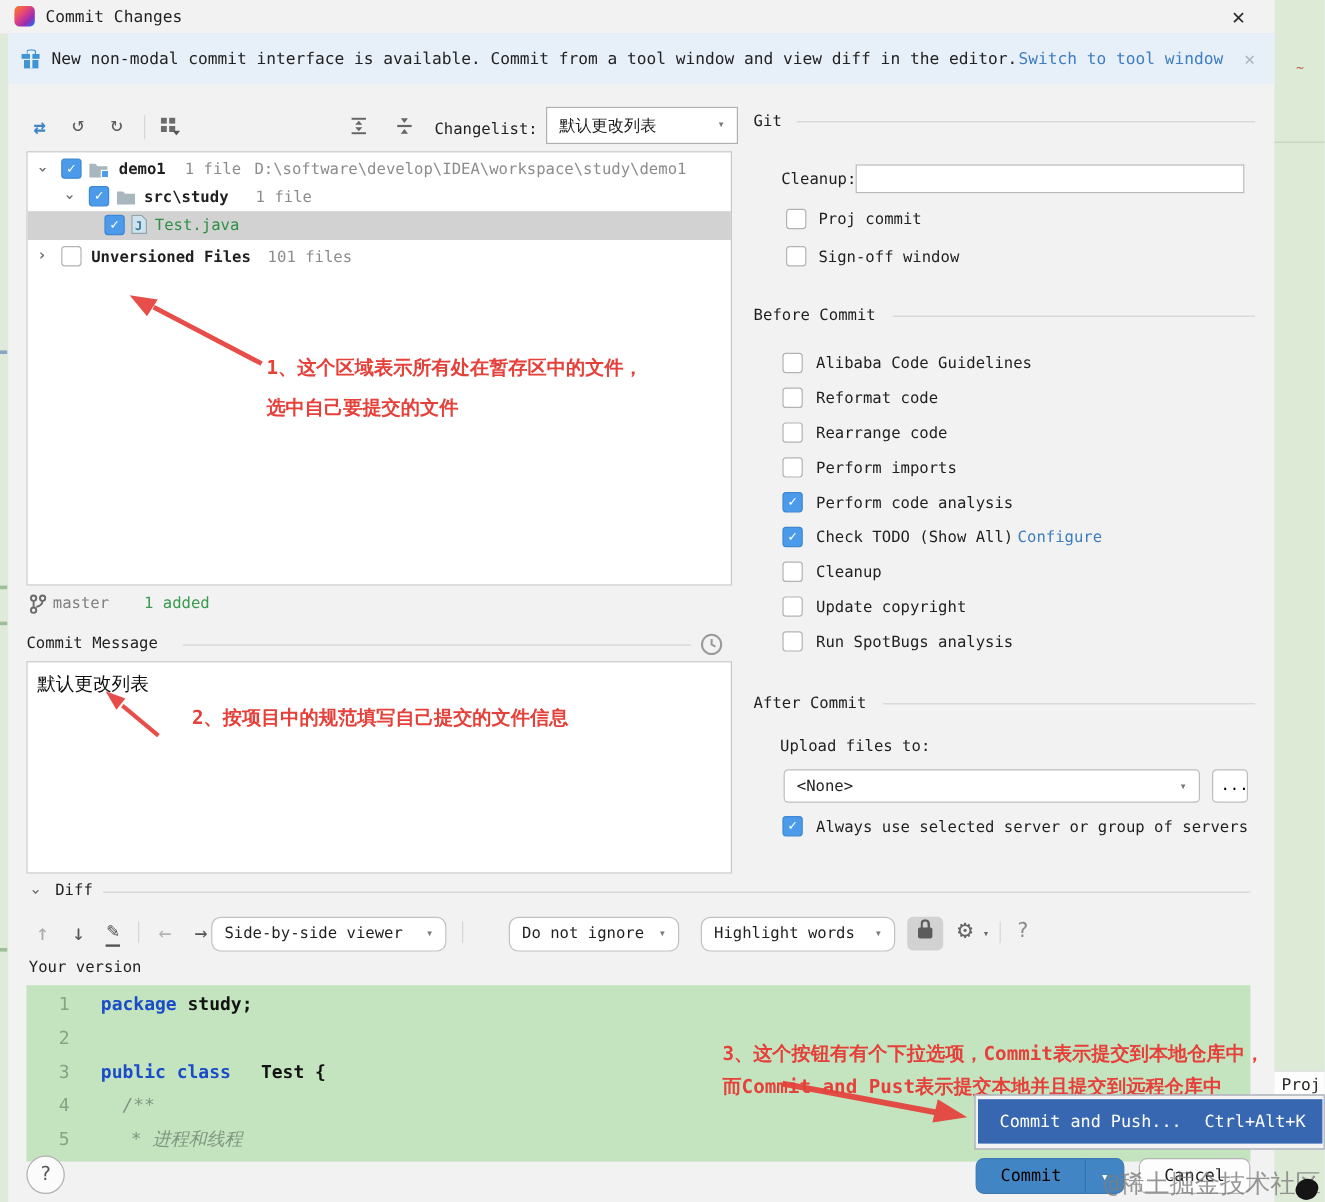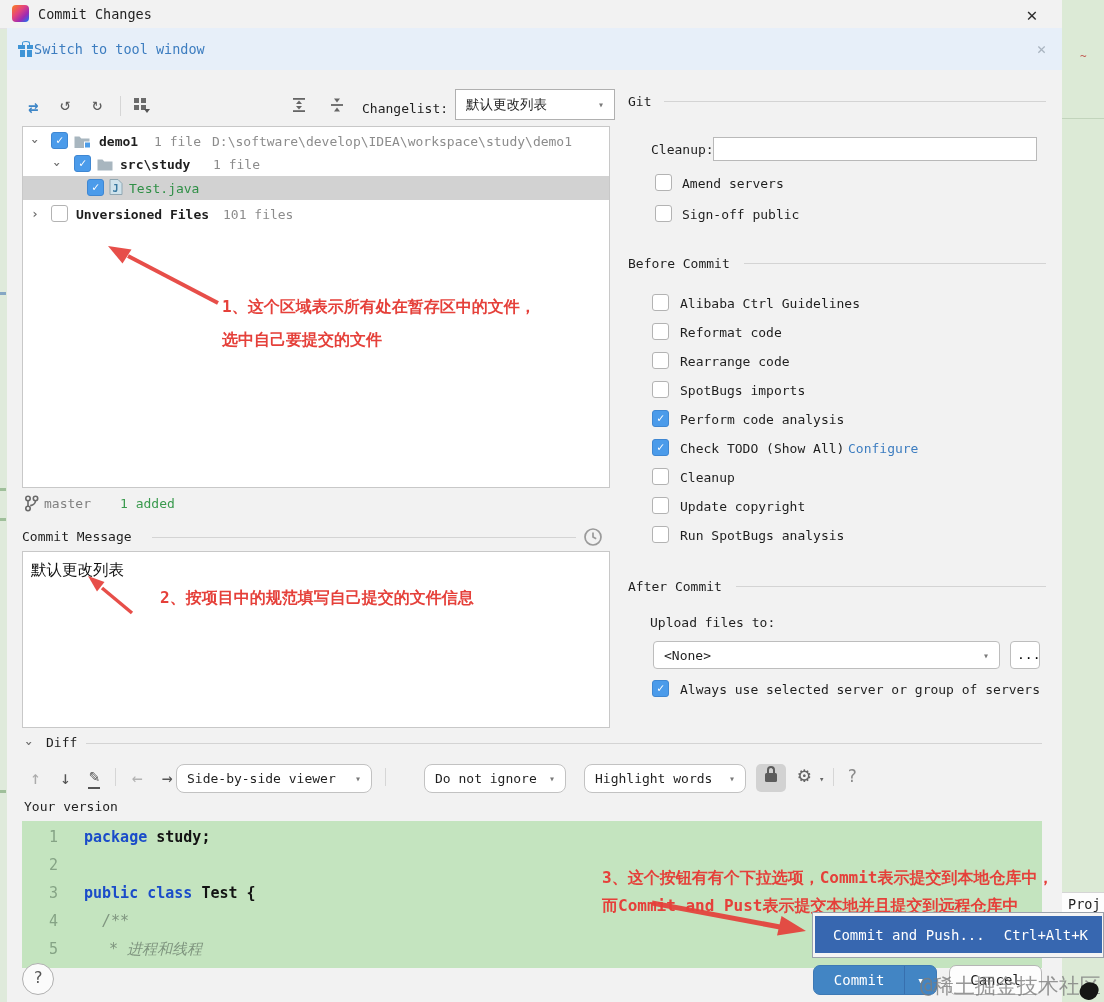--- a/index.html
+++ b/index.html
@@ -54,20 +54,21 @@
   <span class="abs" style="left:1018px;top:4px;width:28px;text-align:center;font-size:18px;color:#2d2d2d;cursor:pointer;">✕</span>
 </div>
 
 <div class="abs" style="left:7px;top:28px;width:1055px;height:42px;background:#e7eff9;display:flex;align-items:center;">
   <span class="gift" style="margin-left:11px;">
       <span class="lid"></span>
       <span class="box"></span>
       <span class="ribbon"></span>
       <span class="bow"></span>
     </span>
+  <span style="margin-left:10px;font-size:13.5px;color:#222;">New non-modal commit interface is available. Commit from a tool window and view diff in the editor.</span>
   <span style="margin-left:1px;font-size:13.5px;color:#3d7dc0;cursor:pointer;">Switch to tool window</span>
   <span class="abs" style="right:16px;top:12px;color:#a9b4c0;font-size:15px;cursor:pointer;">✕</span>
 </div>
 
 <div class="abs" style="left:7px;top:70px;width:1055px;height:56px;">
   <span class="abs" style="left:21px;top:27px;color:#3e86c7;font-size:17px;font-weight:bold;cursor:pointer;">⇄</span>
   <span class="abs icon-btn" style="left:53px;top:26px;cursor:pointer;">↺</span>
   <span class="abs icon-btn" style="left:85px;top:26px;cursor:pointer;">↻</span>
   <div class="abs vline" style="left:113px;top:26px;height:20px;"></div>
   <span class="abs" style="left:127px;top:28px;cursor:pointer;">
@@ -161,35 +162,35 @@
 </span>
 <div class="abs" style="left:22px;top:551px;width:588px;height:177px;background:#fff;border:1px solid #c8c8c8;box-sizing:border-box;cursor:text;">
   <span class="abs" style="left:8px;top:8px;font-size:15.5px;color:#111;">默认更改列表</span>
 </div>
 
 <div class="abs sect" style="left:628px;top:94px;">Git</div>
 <div class="abs hline" style="left:664px;top:101px;width:382px;"></div>
 <span class="abs" style="left:651px;top:142px;">Cleanup:</span>
 <input class="abs" style="left: 713px; top: 137px; width: 324px; height: 24px; border: 1px solid rgb(185, 185, 185); background: rgb(255, 255, 255); box-sizing: border-box; font: inherit; padding: 0px 6px;">
 <span class="abs chk" style="left:655px;top:174px;cursor:pointer;"></span>
-<span class="abs" style="left:682px;top:176px;">Amend servers</span>
+<span class="abs" style="left:682px;top:176px;">Proj commit</span>
 <span class="abs chk" style="left:655px;top:205px;cursor:pointer;"></span>
-<span class="abs" style="left:682px;top:207px;">Sign-off public</span>
+<span class="abs" style="left:682px;top:207px;">Sign-off window</span>
 
 <div class="abs sect" style="left:628px;top:256px;">Before Commit</div>
 <div class="abs hline" style="left:744px;top:263px;width:302px;"></div>
 
 <span class="abs chk" style="left:652px;top:294px;cursor:pointer;"></span>
-<span class="abs" style="left:680px;top:296px;">Alibaba Ctrl Guidelines</span>
+<span class="abs" style="left:680px;top:296px;">Alibaba Code Guidelines</span>
 <span class="abs chk" style="left:652px;top:323px;cursor:pointer;"></span>
 <span class="abs" style="left:680px;top:325px;">Reformat code</span>
 <span class="abs chk" style="left:652px;top:352px;cursor:pointer;"></span>
 <span class="abs" style="left:680px;top:354px;">Rearrange code</span>
 <span class="abs chk" style="left:652px;top:381px;cursor:pointer;"></span>
-<span class="abs" style="left:680px;top:383px;">SpotBugs imports</span>
+<span class="abs" style="left:680px;top:383px;">Perform imports</span>
 <span class="abs chk on" style="left:652px;top:410px;cursor:pointer;"></span>
 <span class="abs" style="left:680px;top:412px;">Perform code analysis</span>
 <span class="abs chk on" style="left:652px;top:439px;cursor:pointer;"></span>
 <span class="abs" style="left:680px;top:441px;">Check TODO (Show All)</span>
 <span class="abs" style="left:848px;top:441px;color:#3d7dc0;cursor:pointer;">Configure</span>
 <span class="abs chk" style="left:652px;top:468px;cursor:pointer;"></span>
 <span class="abs" style="left:680px;top:470px;">Cleanup</span>
 <span class="abs chk" style="left:652px;top:497px;cursor:pointer;"></span>
 <span class="abs" style="left:680px;top:499px;">Update copyright</span>
 <span class="abs chk" style="left:652px;top:526px;cursor:pointer;"></span>
@@ -243,21 +244,21 @@
 <div class="abs" style="left:22px;top:821px;width:1020px;height:147px;background:#c4e4bf;font-size:15px;">
   <div class="abs" style="left:0;top:7px;width:100%;height:28px;">
     <span class="abs gut" style="left:6px;width:30px;text-align:right;">1</span>
     <span class="abs" style="left:62px;"><span class="code-kw">package</span><span class="code-plain" style="white-space:pre;"> study;</span></span>
   </div>
   <div class="abs" style="left:0;top:35px;width:100%;height:28px;">
     <span class="abs gut" style="left:6px;width:30px;text-align:right;">2</span>
   </div>
   <div class="abs" style="left:0;top:63px;width:100%;height:28px;">
     <span class="abs gut" style="left:6px;width:30px;text-align:right;">3</span>
-    <span class="abs" style="left:62px;"><span class="code-kw">public class</span><span class="code-plain" style="white-space:pre;"> Test {</span></span>
+    <span class="abs" style="left:62px;"><span class="code-kw">public class</span><span class="code-plain" style="white-space:pre;padding-left:16px;"> Test {</span></span>
   </div>
   <div class="abs" style="left:0;top:91px;width:100%;height:28px;">
     <span class="abs gut" style="left:6px;width:30px;text-align:right;">4</span>
     <span class="abs code-cmt" style="left:80px;">/**</span>
   </div>
   <div class="abs" style="left:0;top:119px;width:100%;height:28px;">
     <span class="abs gut" style="left:6px;width:30px;text-align:right;">5</span>
     <span class="abs code-cmt" style="left:87px;">* 进程和线程</span>
   </div>
 </div>
@@ -291,21 +292,21 @@
   <div class="abs" style="left:2px;top:3px;width:287px;height:37px;background:#3767b0;color:#fff;display:flex;align-items:center;cursor:pointer;">
     <span style="margin-left:18px;font-size:14px;">Commit and Push...</span>
     <span style="margin-left:auto;margin-right:14px;font-size:14px;">Ctrl+Alt+K</span>
   </div>
 </div>
 
 <div class="abs" style="left:22px;top:963px;width:30px;height:30px;border:1px solid #b0b0b0;border-radius:50%;background:#fbfbfb;text-align:center;line-height:28px;color:#555;font-size:16px;z-index:45;cursor:pointer;">
   <span>?</span>
 </div>
 <div class="abs" style="left:813px;top:965px;width:124px;height:30px;border-radius:7px;background:#4285c4;border:1px solid #3d79b5;box-sizing:border-box;display:flex;z-index:45;">
-  <div style="width:91px;display:flex;align-items:center;justify-content:center;color:#ffffff;font-size:14px;cursor:pointer;">
+  <div style="width:91px;display:flex;align-items:center;justify-content:center;color:#000000;font-size:14px;cursor:pointer;">
     <span>Commit</span>
   </div>
   <div style="width:31px;border-left:1px solid #376fae;display:flex;align-items:center;justify-content:center;cursor:pointer;">
     <span class="arr" style="color:#fff;font-size:11px;"></span>
   </div>
 </div>
 <button class="abs" style="left:949px;top:965px;width:93px;height:30px;background:#fdfdfd;border:1px solid #b5b5b5;border-radius:7px;font:inherit;font-size:14px;color:#222;z-index:45;cursor:pointer;">
   <span>Cancel</span>
 </button>
 

